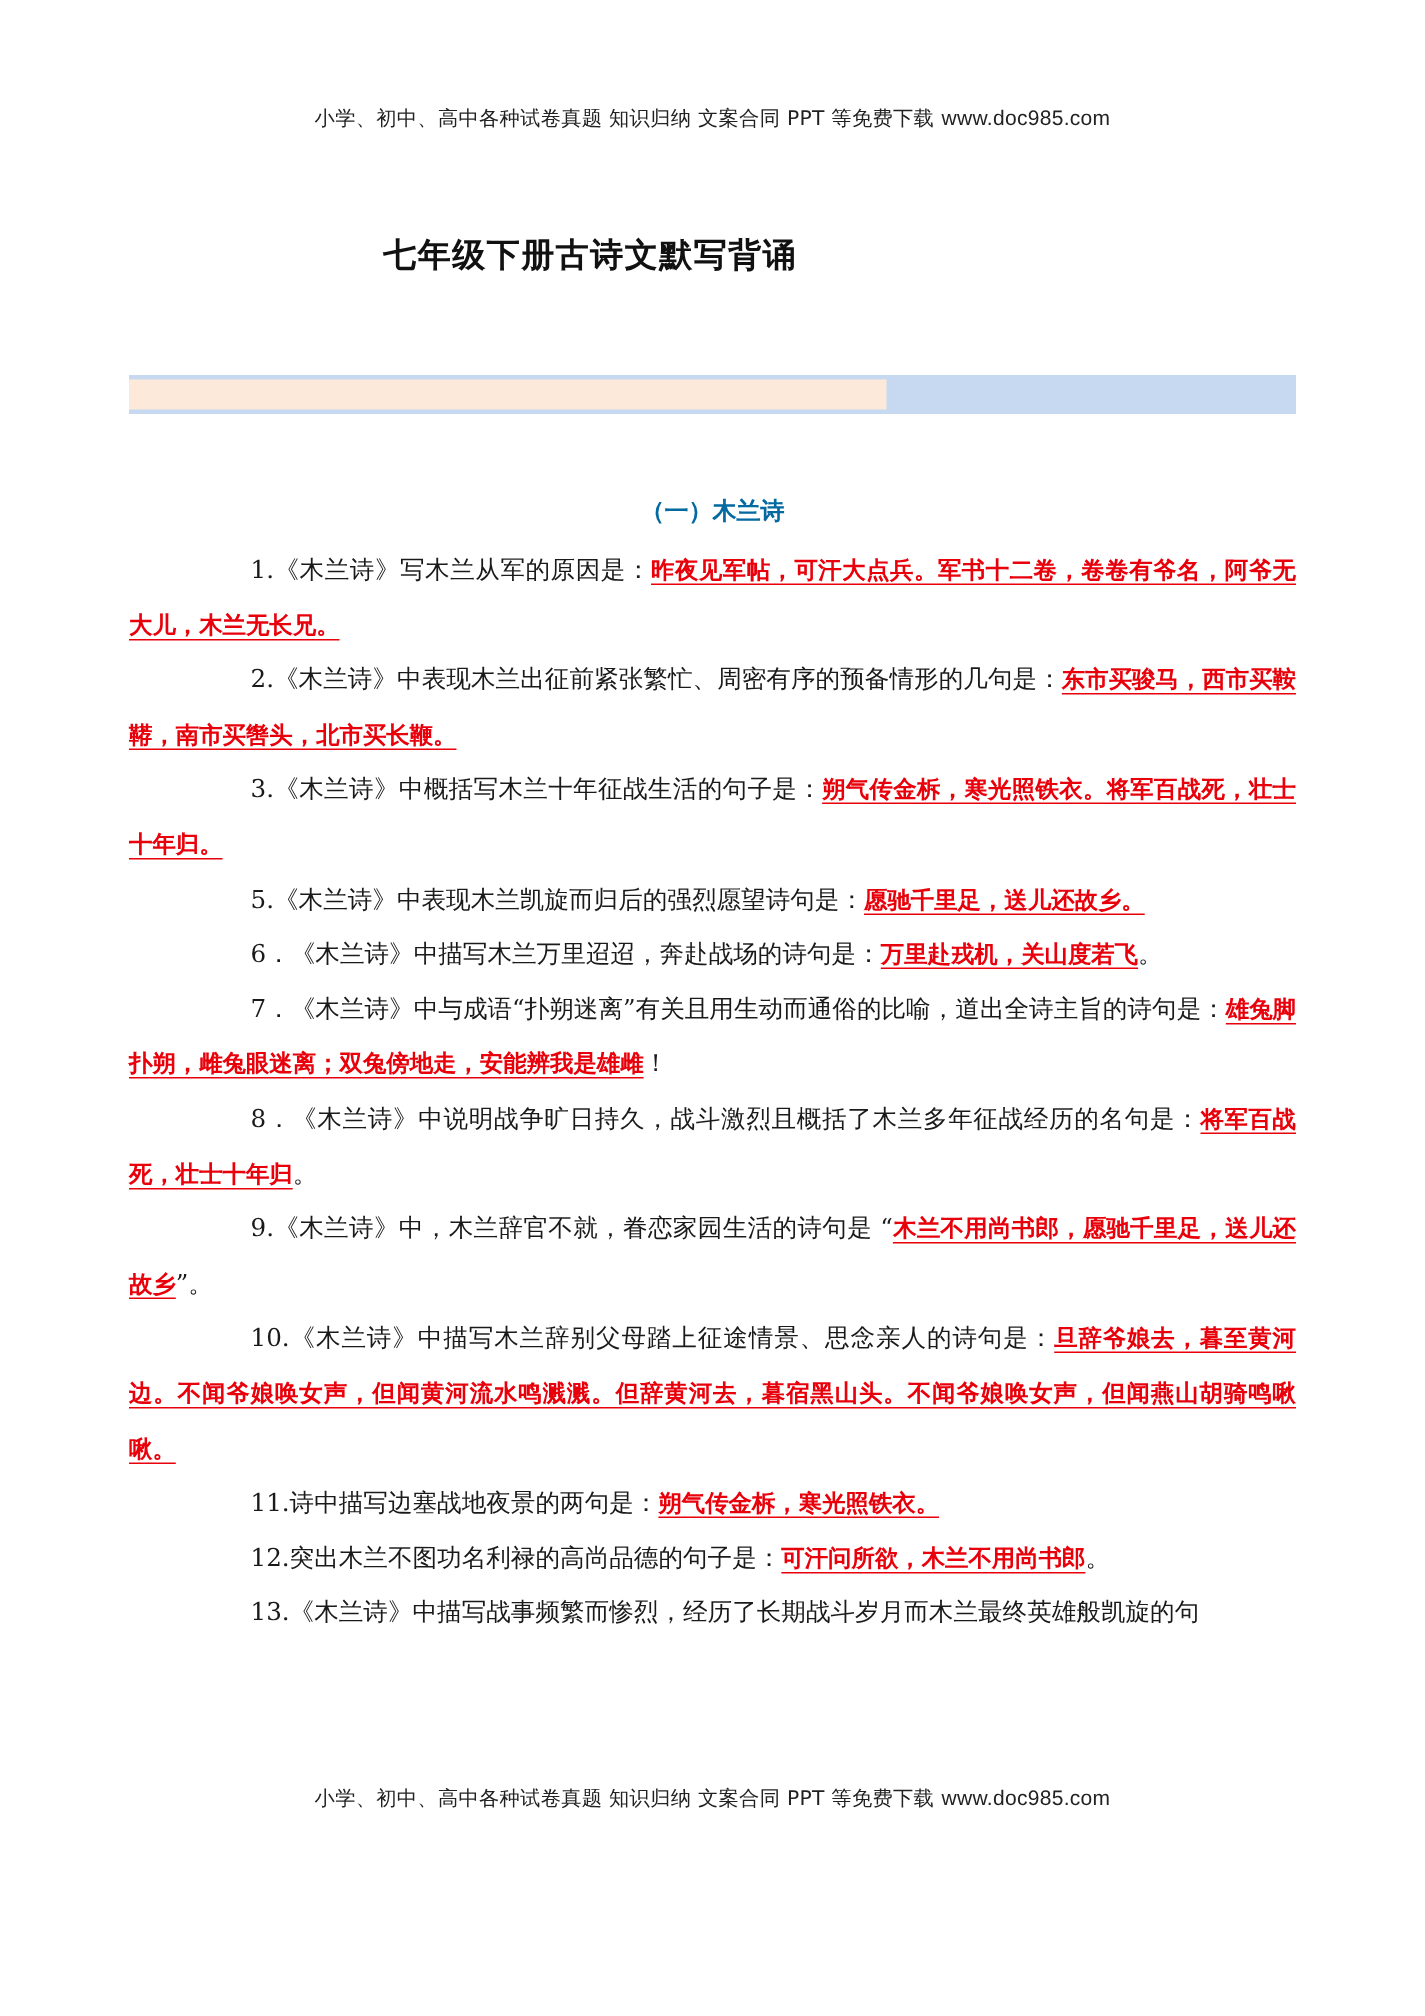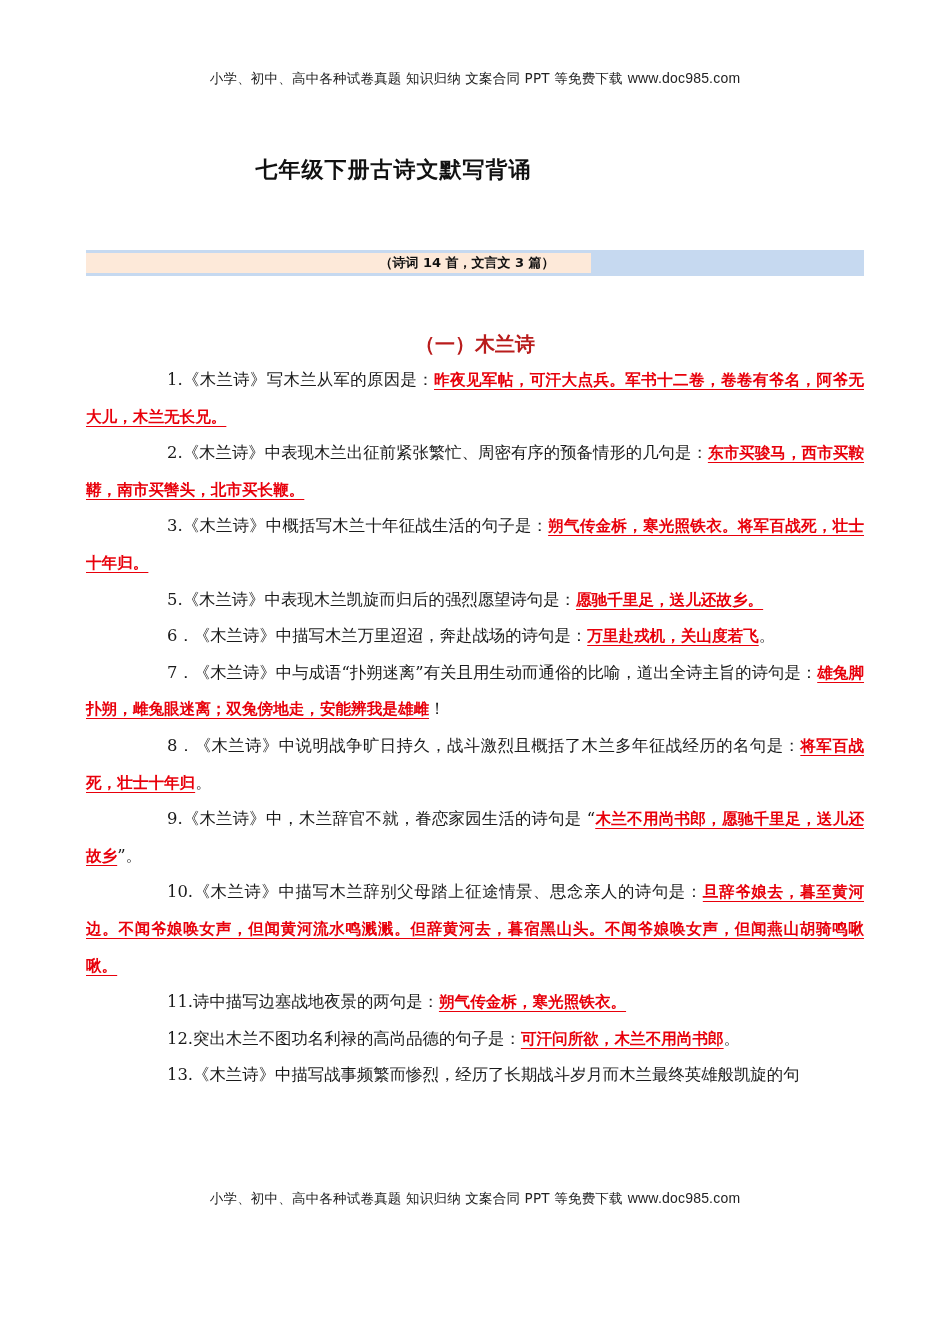--- a/index.html
+++ b/index.html
@@ -35,21 +35,21 @@
     position: absolute; top: 4px; left: 0; width: 778px; text-align: center;
     font-family: "DejaVu Sans", "Liberation Sans", sans-serif;
     font-weight: bold; font-size: 13px; color: #111;
     padding-right: 0;
   }
   .subbar .subtitle span { position: relative; left: -8px; }
 
   .section-heading {
     position: absolute; top: 331px; left: 0; width: 950px; text-align: center;
     font-family: "DejaVu Sans", "Liberation Sans", sans-serif;
-    font-weight: bold; font-size: 20px; color: #b91c1c;
+    font-weight: bold; font-size: 16px; color: #0369a1;
   }
 
   .items {
     position: absolute; top: 362px; left: 86px; width: 778px;
     font-size: 16.4px; line-height: 36.6px;
   }
   .item { text-indent: 38px; text-align: justify; text-align-last: left; margin: 0; }
   .item .q { color: #1a1a1a; margin-left: 43px; }
   .item .a {
     color: #e8000b; font-weight: bold;
@@ -64,21 +64,20 @@
 <body>
 
 <div class="header">
   <span>小学、初中、高中各种试卷真题  知识归纳  文案合同  PPT 等免费下载</span><span class="site">www.doc985.com</span>
 </div>
 
 <div class="title">七年级下册古诗文默写背诵</div>
 
 <div class="subbar">
   <div class="peach"></div>
-  <div class="subtitle"><span>（诗词 14 首，文言文 3 篇）</span></div>
 </div>
 
 <div class="section-heading">（一）木兰诗</div>
 
 <div class="items">
   <p class="item"><span class="q">1.《木兰诗》写木兰从军的原因是：</span><span class="a">昨夜见军帖，可汗大点兵。军书十二卷，卷卷有爷名，阿爷无大儿，木兰无长兄。</span><span class="tail"></span></p>
   <p class="item"><span class="q">2.《木兰诗》中表现木兰出征前紧张繁忙、周密有序的预备情形的几句是：</span><span class="a">东市买骏马，西市买鞍鞯，南市买辔头，北市买长鞭。</span><span class="tail"></span></p>
   <p class="item"><span class="q">3.《木兰诗》中概括写木兰十年征战生活的句子是：</span><span class="a">朔气传金柝，寒光照铁衣。将军百战死，壮士十年归。</span><span class="tail"></span></p>
   <p class="item"><span class="q">5.《木兰诗》中表现木兰凯旋而归后的强烈愿望诗句是：</span><span class="a">愿驰千里足，送儿还故乡。</span><span class="tail"></span></p>
   <p class="item"><span class="q">6．《木兰诗》中描写木兰万里迢迢，奔赴战场的诗句是：</span><span class="a">万里赴戎机，关山度若飞</span><span class="tail">。</span></p>

